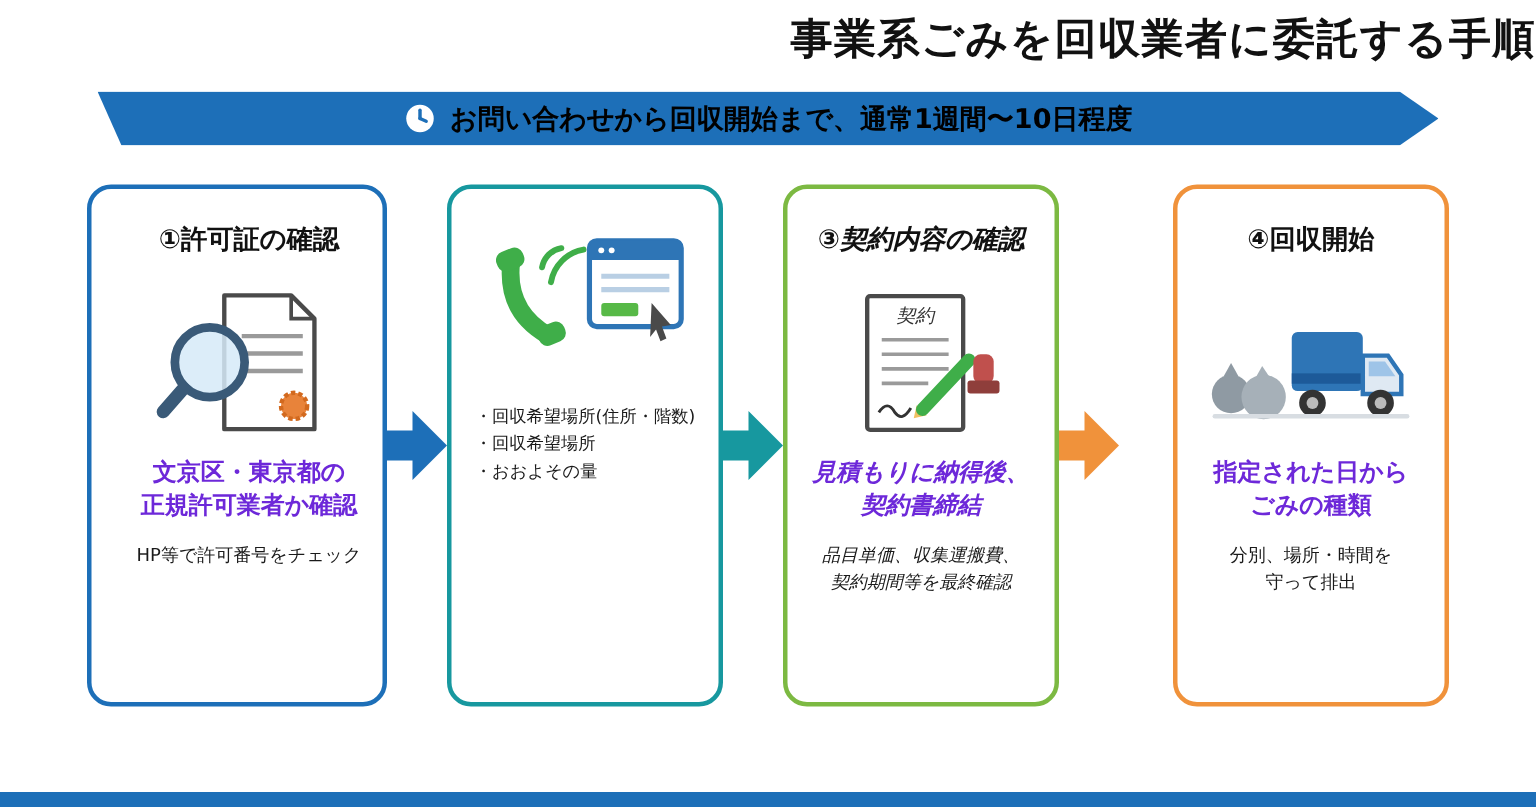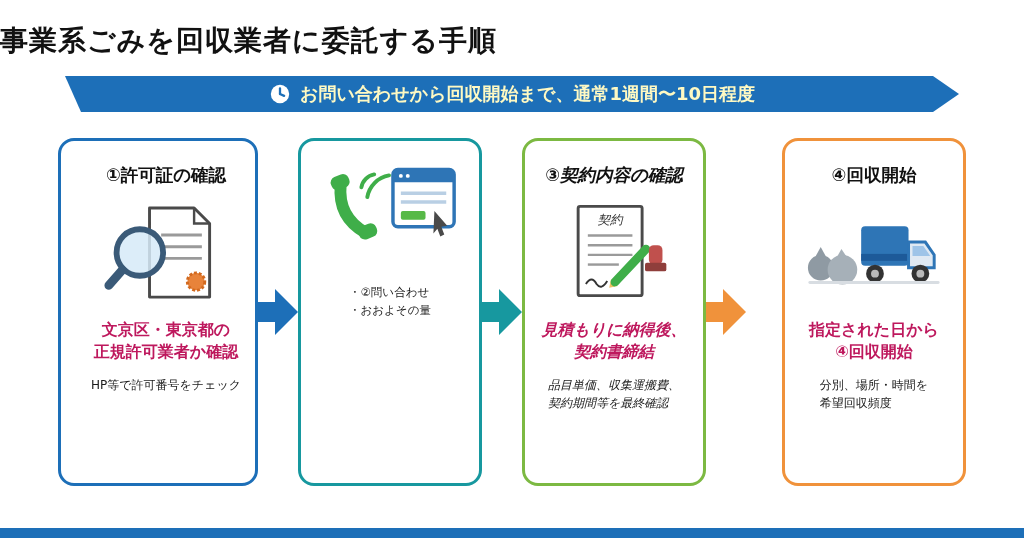--- a/index.html
+++ b/index.html
@@ -2,43 +2,43 @@
 <html><head>
 <meta charset="utf-8">
 <style>
   html,body { margin:0; padding:0; }
   body {
     width:1024px; height:538px; position:relative; overflow:hidden;
     background:#ffffff;
     font-family:"DejaVu Sans","Liberation Sans",sans-serif;
   }
   .title {
-    padding-top:22px; text-align:left;
+    padding-top:7px; text-align:right;
     font-size:28px; font-weight:bold; color:#111; letter-spacing:1px;
   }
   .banner-wrap { width:894px; margin:16px auto 0; }
   .banner {
     height:36px; display:flex; align-items:center; justify-content:center; gap:9px;
     clip-path:polygon(0 0, calc(100% - 26px) 0, 100% 50%, calc(100% - 26px) 100%, 16px 100%);
-    color:#fef9c3; font-size:18px; font-weight:bold;
+    color:#000000; font-size:18px; font-weight:bold;
   }
   .cards { display:flex; align-items:stretch; margin:26px 58px 0; height:348px; }
   .card {
     flex:1 1 0; border:3.5px solid #999; border-radius:16px; background:#fff;
     padding:12px 8px 10px; display:flex; flex-direction:column; align-items:center;
     box-sizing:border-box;
   }
   .card-title {
     font-size:17.5px; font-weight:bold; text-align:center; color:#111;
     white-space:pre-line; line-height:1.25; min-height:46px;
     display:flex; align-items:center; justify-content:center;
   }
-  .icon-box { height:112px; display:flex; align-items:flex-start; justify-content:center; margin:2px 0 6px; }
-  .card-main { font-size:16px; font-weight:bold; text-align:center; white-space:pre-line; line-height:1.4; color:#be185d; }
-  .card-sub { font-size:12px; white-space:pre-line; margin-top:12px; line-height:1.5; color:#1a1a1a; }
+  .icon-box { height:112px; display:flex; align-items:center; justify-content:center; margin:2px 0 6px; }
+  .card-main { font-size:16px; font-weight:bold; text-align:center; white-space:pre-line; line-height:1.4; color:#6d28d9; }
+  .card-sub { font-size:12px; text-align:center; white-space:pre-line; margin-top:12px; line-height:1.5; color:#1a1a1a; }
   .bullets { margin-top:10px; font-size:11.5px; line-height:1.6; text-align:left; color:#1a1a1a; }
   .arrow-cell { flex:0 0 40px; display:flex; align-items:center; justify-content:center; }
   .bottom-bar { position:absolute; left:0; bottom:0; width:100%; height:10px; }
 </style>
 </head>
 <body>
 
 <div class="title">事業系ごみを回収業者に委託する手順</div>
 
 <div class="banner-wrap">
@@ -92,21 +92,22 @@
         <path d="M78 19 a5 5 0 0 1 5 -5 h52 a5 5 0 0 1 5 5 v8 h-62 z" fill="#2e75b6"></path>
         <circle cx="86" cy="20.5" r="2" fill="#ffffff"></circle>
         <circle cx="93" cy="20.5" r="2" fill="#ffffff"></circle>
         <line x1="86" y1="38" x2="132" y2="38" stroke="#b9cfe4" stroke-width="3.5"></line>
         <line x1="86" y1="47" x2="132" y2="47" stroke="#b9cfe4" stroke-width="3.5"></line>
         <rect x="86" y="56" width="25" height="9" rx="2" fill="#57b947"></rect>
         <path d="M120 56 l13 15 l-6 1 l3 8 l-4 2 l-3-8 l-4 5 z" fill="#4a4a4a"></path>
       </svg>
     </div>
     <div class="bullets">
-      <div>・②問い合わせ</div>
+      <div>・回収希望場所(住所・階数)</div>
+      <div>・回収希望場所</div>
       <div>・おおよその量</div>
     </div>
   </div>
 
   <div class="arrow-cell">
     <svg width="40" height="46" viewBox="0 0 40 46">
       <polygon points="0,13 17,13 17,0 40,23 17,46 17,33 0,33" style="fill: rgb(23, 152, 159);"></polygon>
     </svg>
   </div>
 
@@ -152,20 +153,20 @@
         <path d="M110 40 h17 l9 13 v13 h-26 z" fill="#dfe9f3" stroke="#2e75b6" stroke-width="3"></path>
         <path d="M114 44 h11 l7 10 h-18 z" fill="#9ec4e8"></path>
         <circle cx="76" cy="72" r="9" fill="#333333"></circle>
         <circle cx="76" cy="72" r="4" fill="#bbbbbb"></circle>
         <circle cx="122" cy="72" r="9" fill="#333333"></circle>
         <circle cx="122" cy="72" r="4" fill="#bbbbbb"></circle>
         <line x1="10" y1="81" x2="140" y2="81" stroke="#d8dde2" stroke-width="3" stroke-linecap="round"></line>
       </svg>
     </div>
     <div class="card-main">指定された日から
-④回収開始</div>
+ごみの種類</div>
     <div class="card-sub">分別、場所・時間を
-希望回収頻度</div>
+守って排出</div>
   </div>
 
 </div>
 
 <div class="bottom-bar" style="background-color: rgb(29, 111, 184);"></div>
 
 </body></html>

